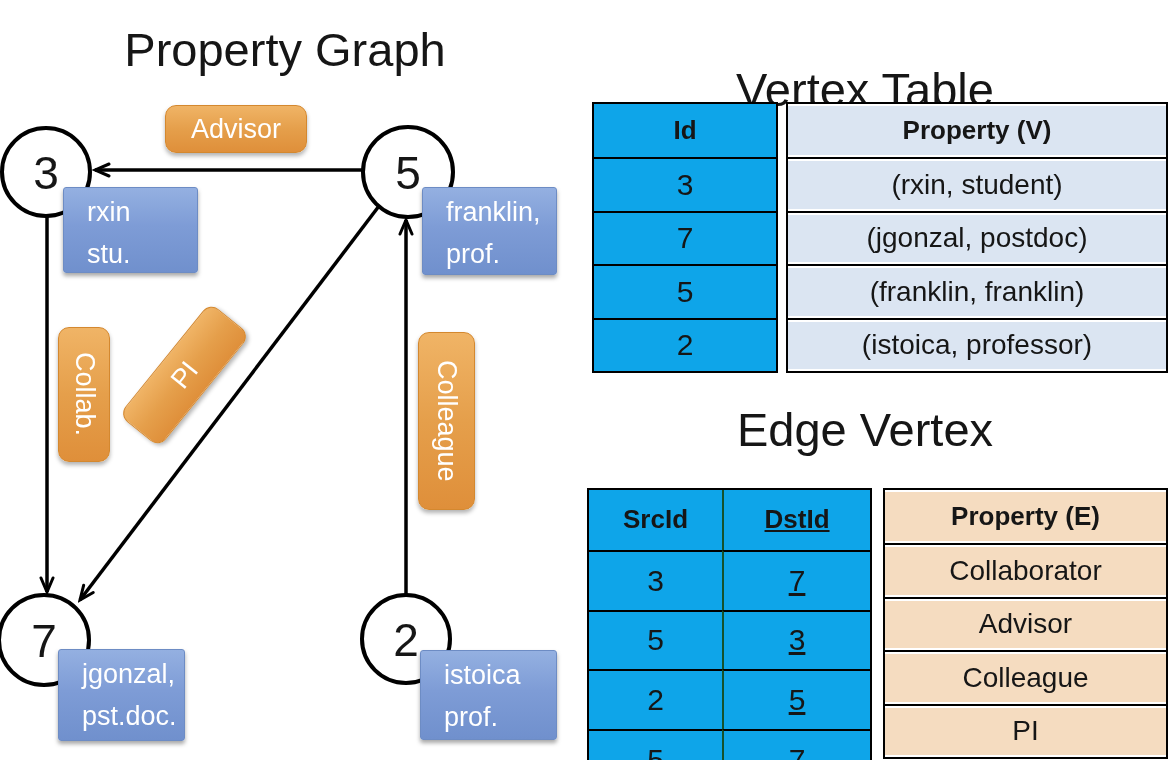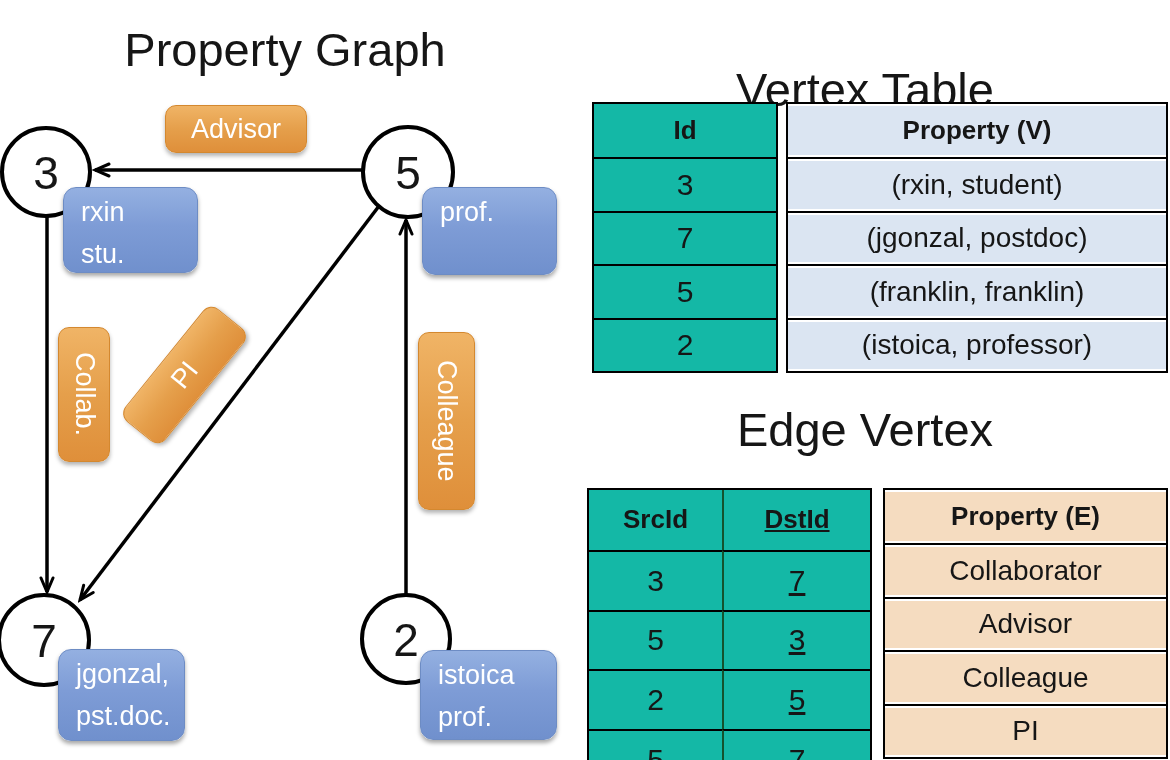--- a/index.html
+++ b/index.html
@@ -8,40 +8,40 @@
     font-family:"Liberation Sans",sans-serif;color:#111;
   }
   .abs{position:absolute;}
   .title{
     font-size:47px;font-weight:400;letter-spacing:0px;color:#161616;
     text-align:center;white-space:nowrap;
   }
   
   .vlabel-box{
     background:linear-gradient(180deg,#94b0e1 0%,#7e9cd6 45%,#7090cd 100%);
-    border:1px solid #6d8cc4;border-radius:13px;
+    border:1px solid #6d8cc4;border-radius:3px;
     box-shadow:0 3px 4px rgba(0,0,0,0.35);
     color:#fff;font-size:27px;line-height:42px;
-    padding:3px 0 0 17px;box-sizing:border-box;
+    padding:3px 0 0 23px;box-sizing:border-box;
   }
   
   .elabel-box{
     background:linear-gradient(180deg,#f0b466 0%,#e59f4b 50%,#df8f3a 100%);
     border:1px solid #d4882f;border-radius:11px;
     box-shadow:0 3px 4px rgba(0,0,0,0.3);
     color:#fff;font-size:27px;display:flex;align-items:center;justify-content:center;
     box-sizing:border-box;white-space:nowrap;
   }
   .vert{writing-mode:vertical-rl;text-orientation:mixed;}
   .node-num{
     text-align:center;font-size:46px;font-weight:400;color:#161616;
   }
   
   .tbl{
-    border:2px solid #000;box-sizing:border-box;display:grid;background:#14b8a6;
+    border:2px solid #000;box-sizing:border-box;display:grid;background:#0ea5e9;
   }
   .cell{
     display:flex;align-items:center;justify-content:center;
     font-size:30px;color:#161616;box-sizing:border-box;
   }
   .cell.hdr{font-weight:bold;font-size:26px;}
   .cell.txt{font-size:28px;}
   .rowline{border-top:2px solid #000;}
   .colline{border-left:2px solid #14532d;text-decoration:underline;}
   .bluecol .cell{background:#dbe5f2;box-shadow:inset 0 2px 0 #fff, inset 0 -2px 0 #fff;}
@@ -78,20 +78,21 @@
   <div class="abs elabel-box" style="left:165px;top:105px;width:142px;height:48px;">Advisor</div>
   <div class="abs elabel-box vert" style="left:58px;top:327px;width:52px;height:135px;">Collab.</div>
   <div class="abs elabel-box" style="left:112px;top:349px;width:145px;height:52px;transform:rotate(-51deg);">PI</div>
   <div class="abs elabel-box vert" style="left:418px;top:332px;width:57px;height:178px;">Colleague</div>
 
   <div class="abs vlabel-box" style="left:63px;top:187px;width:135px;height:86px;">
     <div>rxin</div>
     <div>stu.</div>
   </div>
   <div class="abs vlabel-box" style="left:422px;top:187px;width:135px;height:88px;">
+    <div>franklin,</div>
     <div>prof.</div>
   </div>
   <div class="abs vlabel-box" style="left:58px;top:649px;width:127px;height:92px;">
     <div>jgonzal,</div>
     <div>pst.doc.</div>
   </div>
   <div class="abs vlabel-box" style="left:420px;top:650px;width:137px;height:90px;">
     <div>istoica</div>
     <div>prof.</div>
   </div>

